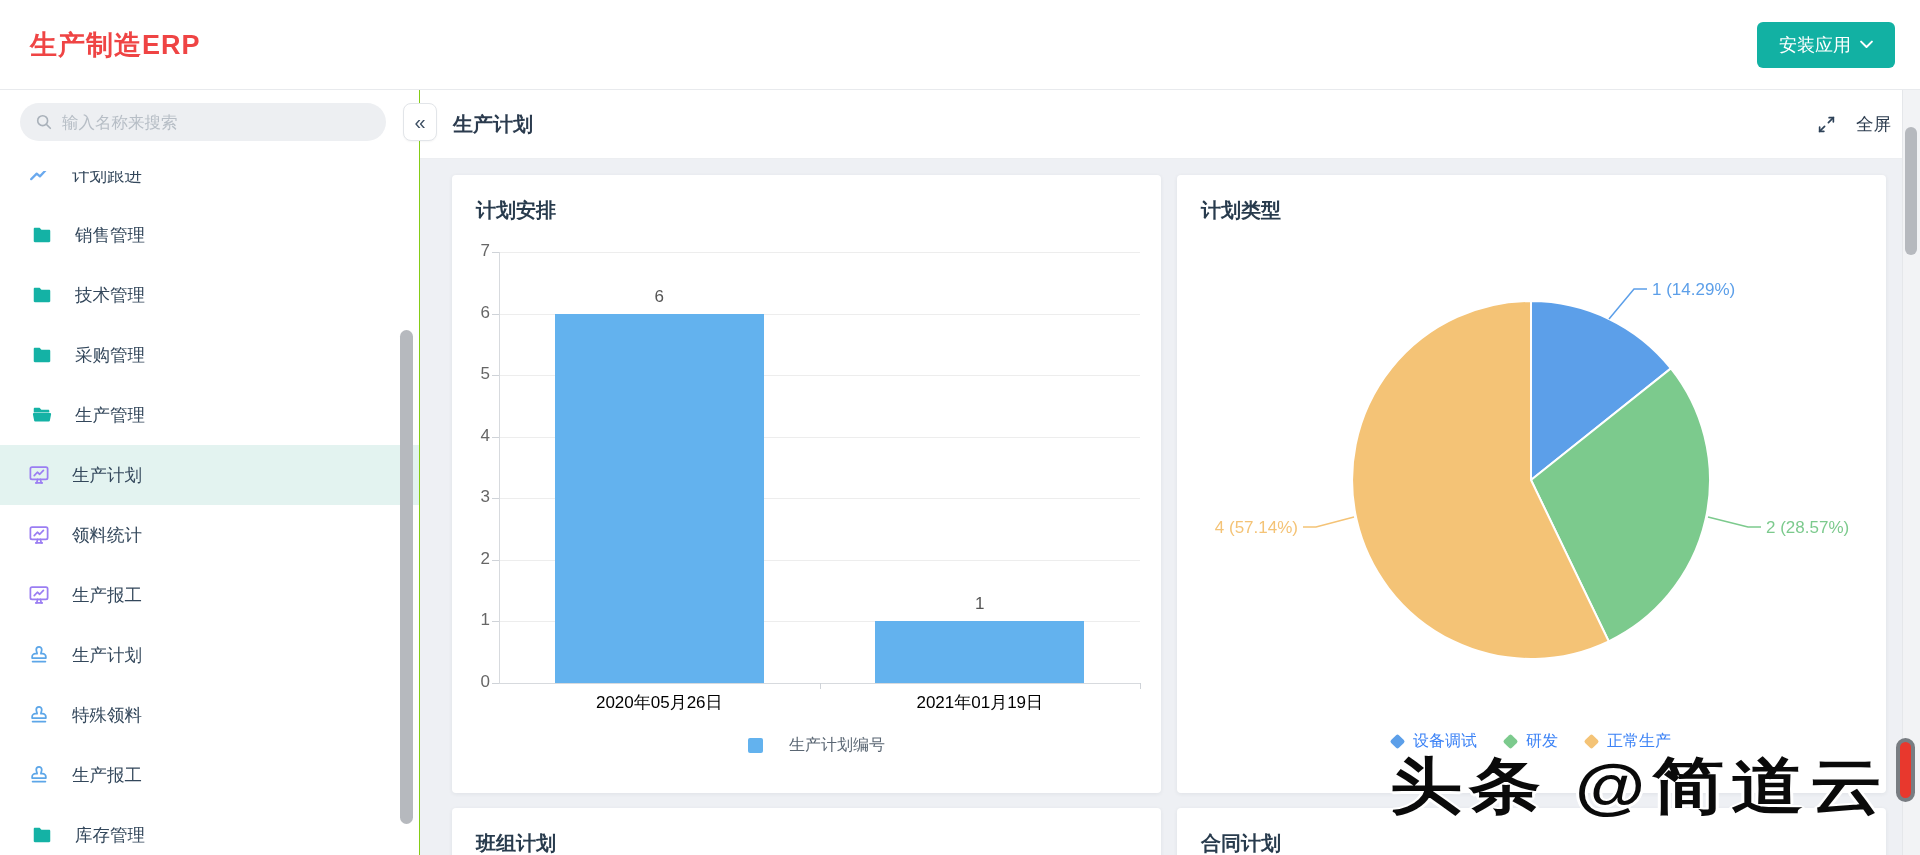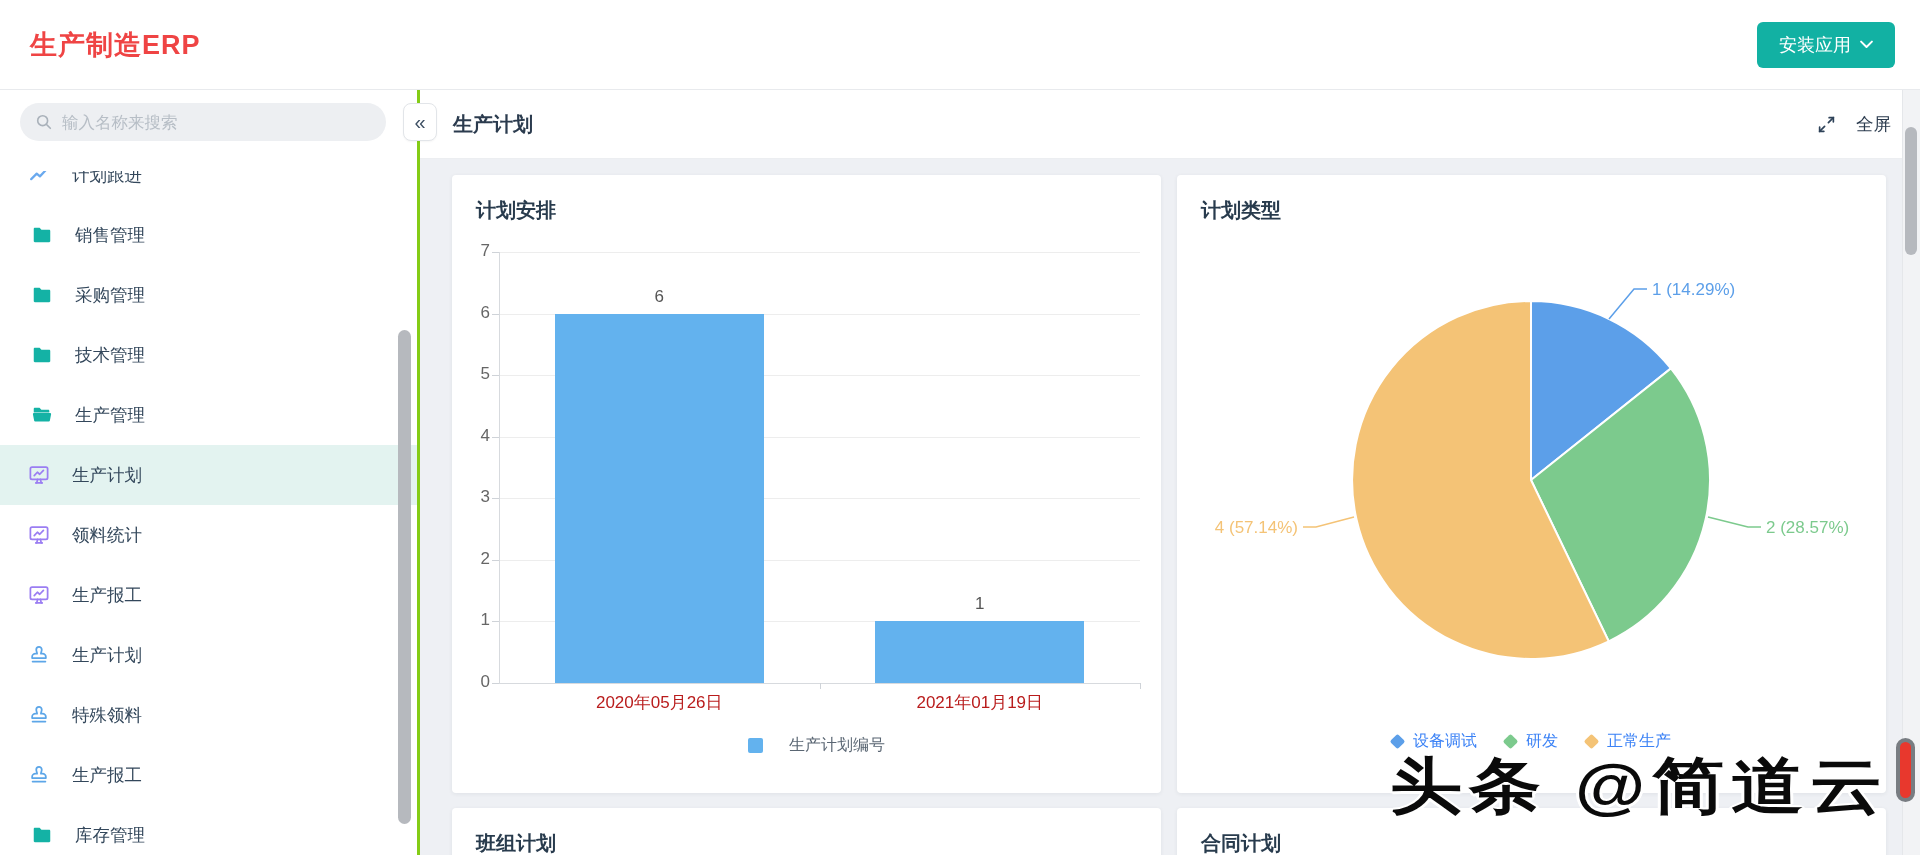--- a/index.html
+++ b/index.html
@@ -12,21 +12,21 @@
     display:flex; align-items:center; justify-content:space-between; padding:0 25px 0 30px; }
   .app-title { font-size:27px; font-weight:600; color:#ef4444; letter-spacing:1px; }
   .install-btn { display:flex; align-items:center; gap:9px; background:#12b1a3; color:#fff;
     border:none; border-radius:6px; padding:11px 22px; font-size:18px; cursor:pointer;
     font-family:inherit; }
 
   
   .body-row { display:flex; height:765px; }
 
   
-  .sidebar { width:420px; flex:none; background:#fff; border-right:3px solid #84cc16;
+  .sidebar { width:420px; flex:none; background:#fff; border-right:1px solid #84cc16;
     position:relative; }
   .search-box { position:absolute; top:13px; left:20px; width:366px; height:38px;
     background:#edeff2; border-radius:19px; display:flex; align-items:center;
     padding:0 15px; gap:9px; }
   .search-box input { flex:1; border:none; outline:none; background:transparent;
     font-size:16.5px; color:#334; font-family:inherit; }
   .search-box input::placeholder { color:#b7bec6; }
   .menu-viewport { position:absolute; top:81px; left:0; right:0; bottom:0; overflow:hidden; }
   .menu-list { margin-top:-26px; }
   .menu-item { display:flex; align-items:center; height:60px; font-size:17.5px;
@@ -59,21 +59,21 @@
   .card-title { position:absolute; top:22px; left:24px; font-size:20px; font-weight:700;
     color:#283b4d; }
 
   
   .bc-grid { position:absolute; height:1px; background:#ededed; }
   .bc-axis { position:absolute; background:#d7dade; }
   .bc-tick { position:absolute; background:#cfd3d8; }
   .bc-ylab { position:absolute; width:38px; text-align:right; font-size:17px; color:#666; }
   .bc-bar { position:absolute; background:#63b2ee; }
   .bc-val { position:absolute; text-align:center; font-size:17px; color:#555; }
-  .bc-xlab { position:absolute; text-align:center; font-size:17px; color:#b91c1c; white-space:nowrap; }
+  .bc-xlab { position:absolute; text-align:center; font-size:17px; color:#000000; white-space:nowrap; }
   .bc-legend { position:absolute; left:0; right:0; top:560px; display:flex;
     justify-content:center; align-items:center; gap:26px;padding-left:20px; }
   .bc-legend .sq { width:15px; height:15px; border-radius:2px; background:#63b2ee; }
   .bc-legend .txt { font-size:16px; color:#5a6673; }
 
   
   .pie-legend { position:absolute; left:0; right:0; top:556px; display:flex;
     justify-content:center; align-items:center; gap:28px; }
   .pie-legend .item { display:flex; align-items:center; gap:10px; cursor:pointer; }
   .pie-legend .dia { width:11px; height:11px; border-radius:2px; transform:rotate(45deg); }
@@ -137,29 +137,29 @@
               </svg>
             </span>
     <span class="mi-label">销售管理</span>
   </div>
           <div class="menu-item group">
     <span class="mi-icon">
               <svg viewBox="0 0 24 24" width="22" height="22">
                 <path fill="#14b2a5" d="M3 5.2C3 4.54 3.54 4 4.2 4h5.2l2 2.4h8.4c.66 0 1.2.54 1.2 1.2v11c0 .66-.54 1.2-1.2 1.2H4.2C3.54 19.8 3 19.26 3 18.6V5.2z"></path>
               </svg>
             </span>
+    <span class="mi-label">技术管理</span>
+  </div>
+          <div class="menu-item group">
+    <span class="mi-icon">
+              <svg viewBox="0 0 24 24" width="22" height="22">
+                <path fill="#14b2a5" d="M3 5.2C3 4.54 3.54 4 4.2 4h5.2l2 2.4h8.4c.66 0 1.2.54 1.2 1.2v11c0 .66-.54 1.2-1.2 1.2H4.2C3.54 19.8 3 19.26 3 18.6V5.2z"></path>
+              </svg>
+            </span>
     <span class="mi-label">采购管理</span>
-  </div>
-          <div class="menu-item group">
-    <span class="mi-icon">
-              <svg viewBox="0 0 24 24" width="22" height="22">
-                <path fill="#14b2a5" d="M3 5.2C3 4.54 3.54 4 4.2 4h5.2l2 2.4h8.4c.66 0 1.2.54 1.2 1.2v11c0 .66-.54 1.2-1.2 1.2H4.2C3.54 19.8 3 19.26 3 18.6V5.2z"></path>
-              </svg>
-            </span>
-    <span class="mi-label">技术管理</span>
   </div>
           <div class="menu-item group">
     <span class="mi-icon">
               <svg viewBox="0 0 24 24" width="22" height="22">
                 <path fill="#14b2a5" d="M3 5.2C3 4.54 3.54 4 4.2 4h5.1l2 2.4h7.5c.66 0 1.2.54 1.2 1.2v1.6H3V5.2z"></path>
                 <path fill="#14b2a5" d="M2.1 11.1c-.14-.73.42-1.4 1.16-1.4h17.5c.74 0 1.3.67 1.16 1.4l-1.3 7c-.1.57-.6.99-1.18.99H4.58c-.58 0-1.07-.42-1.18-.99l-1.3-7z"></path>
               </svg>
             </span>
     <span class="mi-label">生产管理</span>
   </div>

